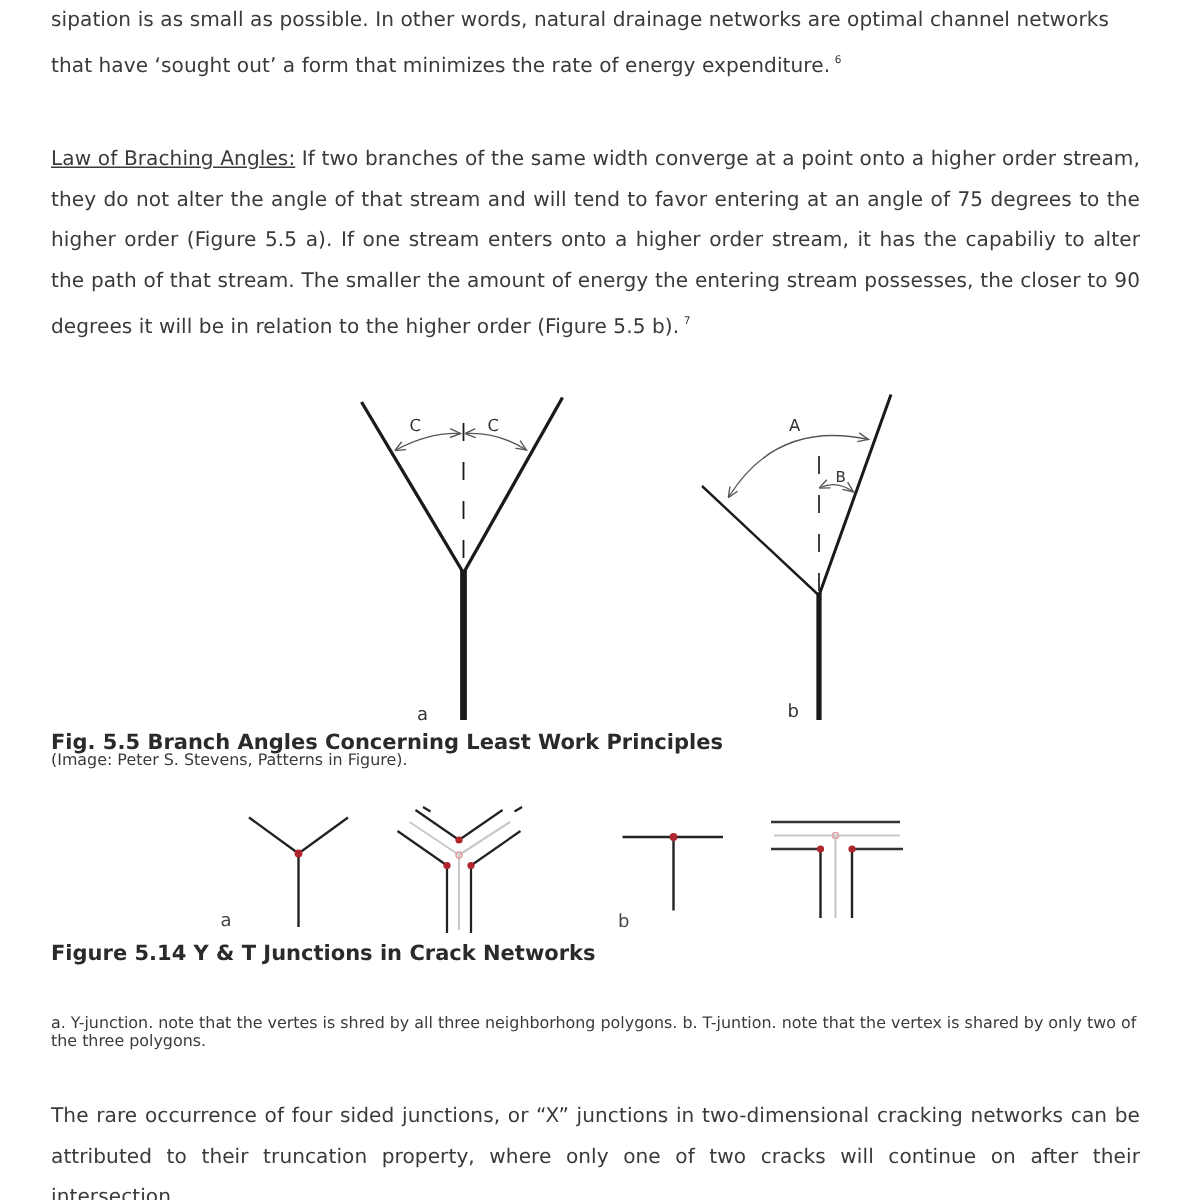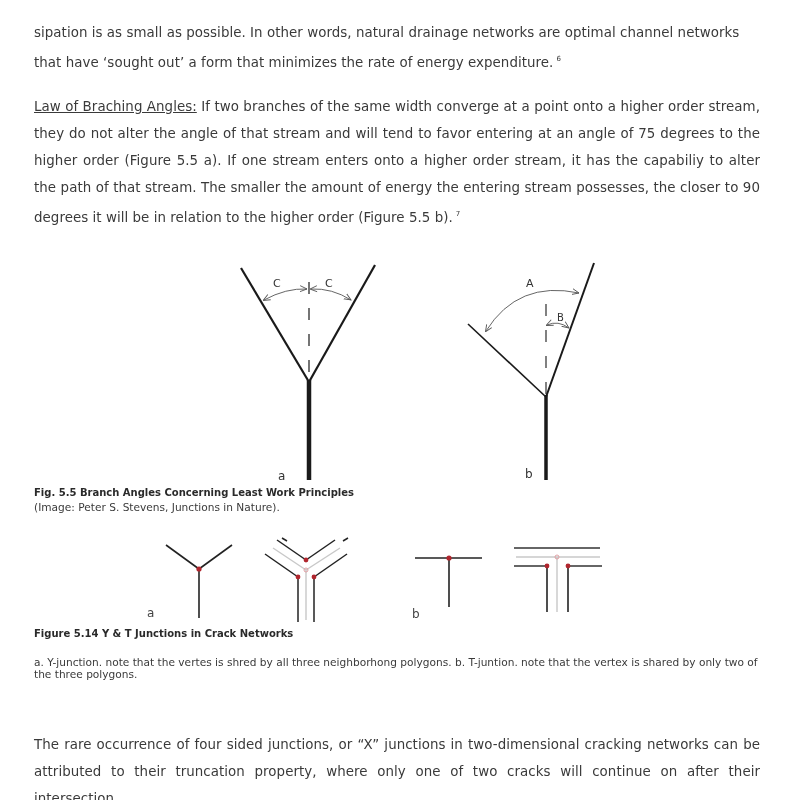--- a/index.html
+++ b/index.html
@@ -1,25 +1,25 @@
 <!DOCTYPE html>
 <html><head>
 <meta charset="utf-8">
 <style>
   html, body { margin: 0; padding: 0; background: #ffffff; }
   body { width: 800px; height: 800px; position: relative; overflow: hidden;
          font-family: "DejaVu Sans", sans-serif; color: #3a3a3a; }
   .para { position: absolute; left: 34px; width: 726px; font-size: 13.4px; line-height: 27px; letter-spacing: 0.05px; }
-  .para-top { top: 19px; }
+  .para-top { top: 0; }
   .para-law { top: 93px; text-align: justify; text-align-last: left; }
   .para-bottom { top: 731px; text-align: justify; text-align-last: left; }
   .law-term { text-decoration: underline; }
   sup { font-size: 7px; vertical-align: 6px; margin-left: 3px; }
   .figure { position: absolute; left: 0; top: 0; }
-  .cap-title { position: absolute; left: 34px; font-size: 10px; font-weight: bold; color: #2a2a2a; }
+  .cap-title { position: absolute; left: 34px; font-size: 14px; font-weight: bold; color: #2a2a2a; }
   .cap-body { position: absolute; left: 34px; font-size: 10.6px; color: #3a3a3a; line-height: 12px; width: 730px; }
   svg text { font-family: "DejaVu Sans", sans-serif; }
 </style>
 </head>
 <body>
 
 <div class="para para-top"><span>sipation is as small as possible.  In other words, natural drainage networks are optimal channel networks that have ‘sought out’ a form that minimizes the rate of energy expenditure.</span><sup>6</sup></div>
 
 <div class="para para-law"><span class="law-term">Law of Braching Angles:</span><span>  If two branches of the same width converge at a point onto a higher order stream, they do not alter the angle of that stream and will tend to favor entering at an angle of 75 degrees to the higher order (Figure 5.5 a).  If one stream enters onto a higher order stream, it has the capabiliy to alter the path of that stream.  The smaller the amount of energy the entering stream possesses, the closer to 90 degrees it will be in relation to the higher order (Figure 5.5 b).</span><sup>7</sup></div>
 
@@ -100,18 +100,18 @@
     <line x1="547" y1="566" x2="547" y2="612" stroke="#222" stroke-width="1.6"></line>
     <line x1="568" y1="566" x2="602" y2="566" stroke="#333" stroke-width="1.6"></line>
     <line x1="568" y1="566" x2="568" y2="612" stroke="#222" stroke-width="1.6"></line>
     <circle cx="547" cy="566" r="2.4" fill="#b0262e"></circle>
     <circle cx="568" cy="566" r="2.4" fill="#b0262e"></circle>
     <circle cx="557" cy="557" r="2" fill="none" stroke="#e0a0a4" stroke-width="1"></circle>
   </g>
 </svg>
 
 <div class="cap-title" style="top:487px;">Fig. 5.5   Branch Angles Concerning Least Work Principles</div>
-<div class="cap-body" style="top:501px;">(Image:  Peter S. Stevens, Junctions in Nature).</div>
+<div class="cap-body" style="top:501px;">(Image:  Peter S. Stevens, Patterns in Figure).</div>
 
 <div class="cap-title" style="top:628px;">Figure 5.14   Y &amp; T Junctions in Crack Networks</div>
-<div class="cap-body" style="top:656px;">a.  Y-junction. note that the vertes is shred by all three neighborhong polygons.  b.  T-juntion.  note that the vertex is shared by only two of the three polygons.</div>
+<div class="cap-body" style="top:676px;">a.  Y-junction. note that the vertes is shred by all three neighborhong polygons.  b.  T-juntion.  note that the vertex is shared by only two of the three polygons.</div>
 
 <div class="para para-bottom"><span>The rare occurrence of four sided junctions, or  “X” junctions in two-dimensional cracking networks can be attributed to their truncation property, where only one of two cracks will continue on after their intersection.</span></div>
 
 </body></html>

